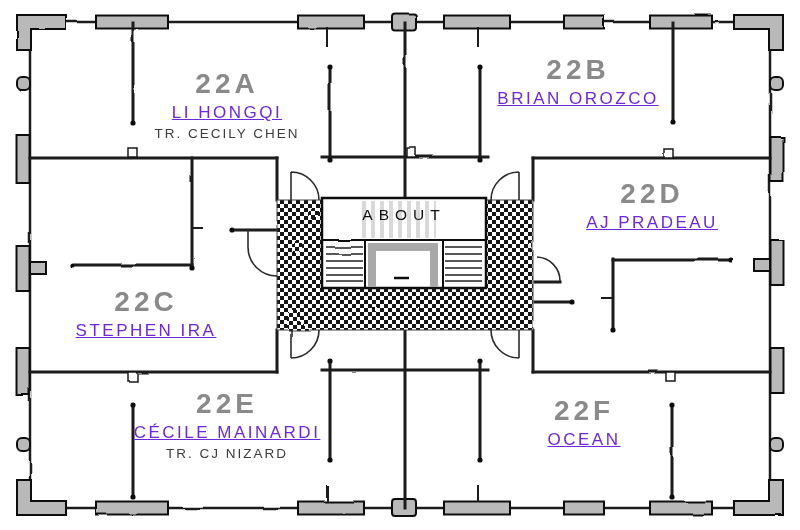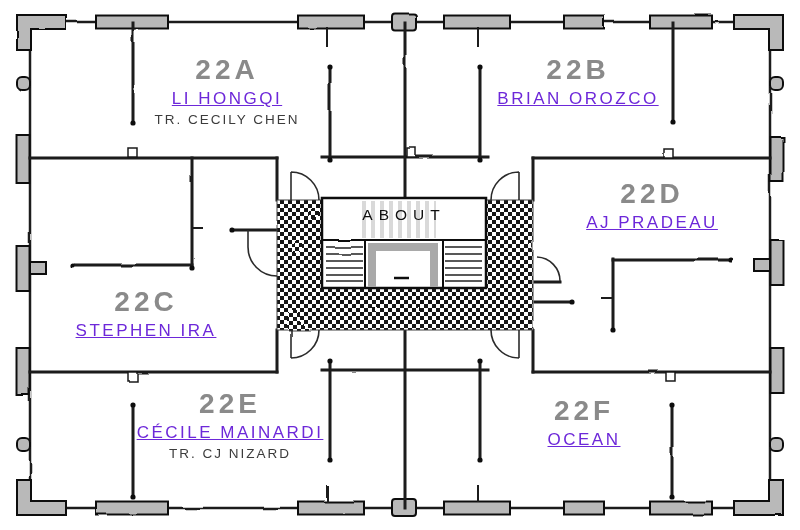--- a/index.html
+++ b/index.html
@@ -166,42 +166,42 @@
         <path d="M291,172 V200 M291,172 A28,28 0 0 1 319,200"></path>
         <path d="M519,172 V200 M519,172 A28,28 0 0 0 491,200"></path>
         <path d="M291,358 V330 M291,358 A28,28 0 0 0 319,330"></path>
         <path d="M519,358 V330 M519,358 A28,28 0 0 1 491,330"></path>
         <path d="M248,230 V247 M248,247 A29,29 0 0 0 277,276"></path>
         <path d="M537,257 A24,24 0 0 1 560,281"></path>
       </g>
     </g>
   </svg>
 
-  <div class="label" style="left:227px;top:54px;">
+  <div class="label" style="left:227px;top:68px;">
     <div class="unit-number">22A</div>
     <div class="unit-name">LI HONGQI</div>
     <div class="unit-sub">TR. CECILY CHEN</div>
   </div>
 
   <div class="label" style="left:578px;top:54px;">
     <div class="unit-number">22B</div>
     <div class="unit-name">BRIAN OROZCO</div>
   </div>
 
   <div class="label" style="left:652px;top:178px;">
     <div class="unit-number">22D</div>
     <div class="unit-name">AJ PRADEAU</div>
   </div>
 
   <div class="label" style="left:146px;top:286px;">
     <div class="unit-number">22C</div>
     <div class="unit-name">STEPHEN IRA</div>
   </div>
 
-  <div class="label" style="left:227px;top:388px;padding-left:6px;">
+  <div class="label" style="left:227px;top:388px;">
     <div class="unit-number">22E</div>
     <div class="unit-name">CÉCILE MAINARDI</div>
     <div class="unit-sub">TR. CJ NIZARD</div>
   </div>
 
   <div class="label" style="left:584px;top:388px;margin-top:7px;">
     <div class="unit-number">22F</div>
     <div class="unit-name">OCEAN</div>
   </div>
 

